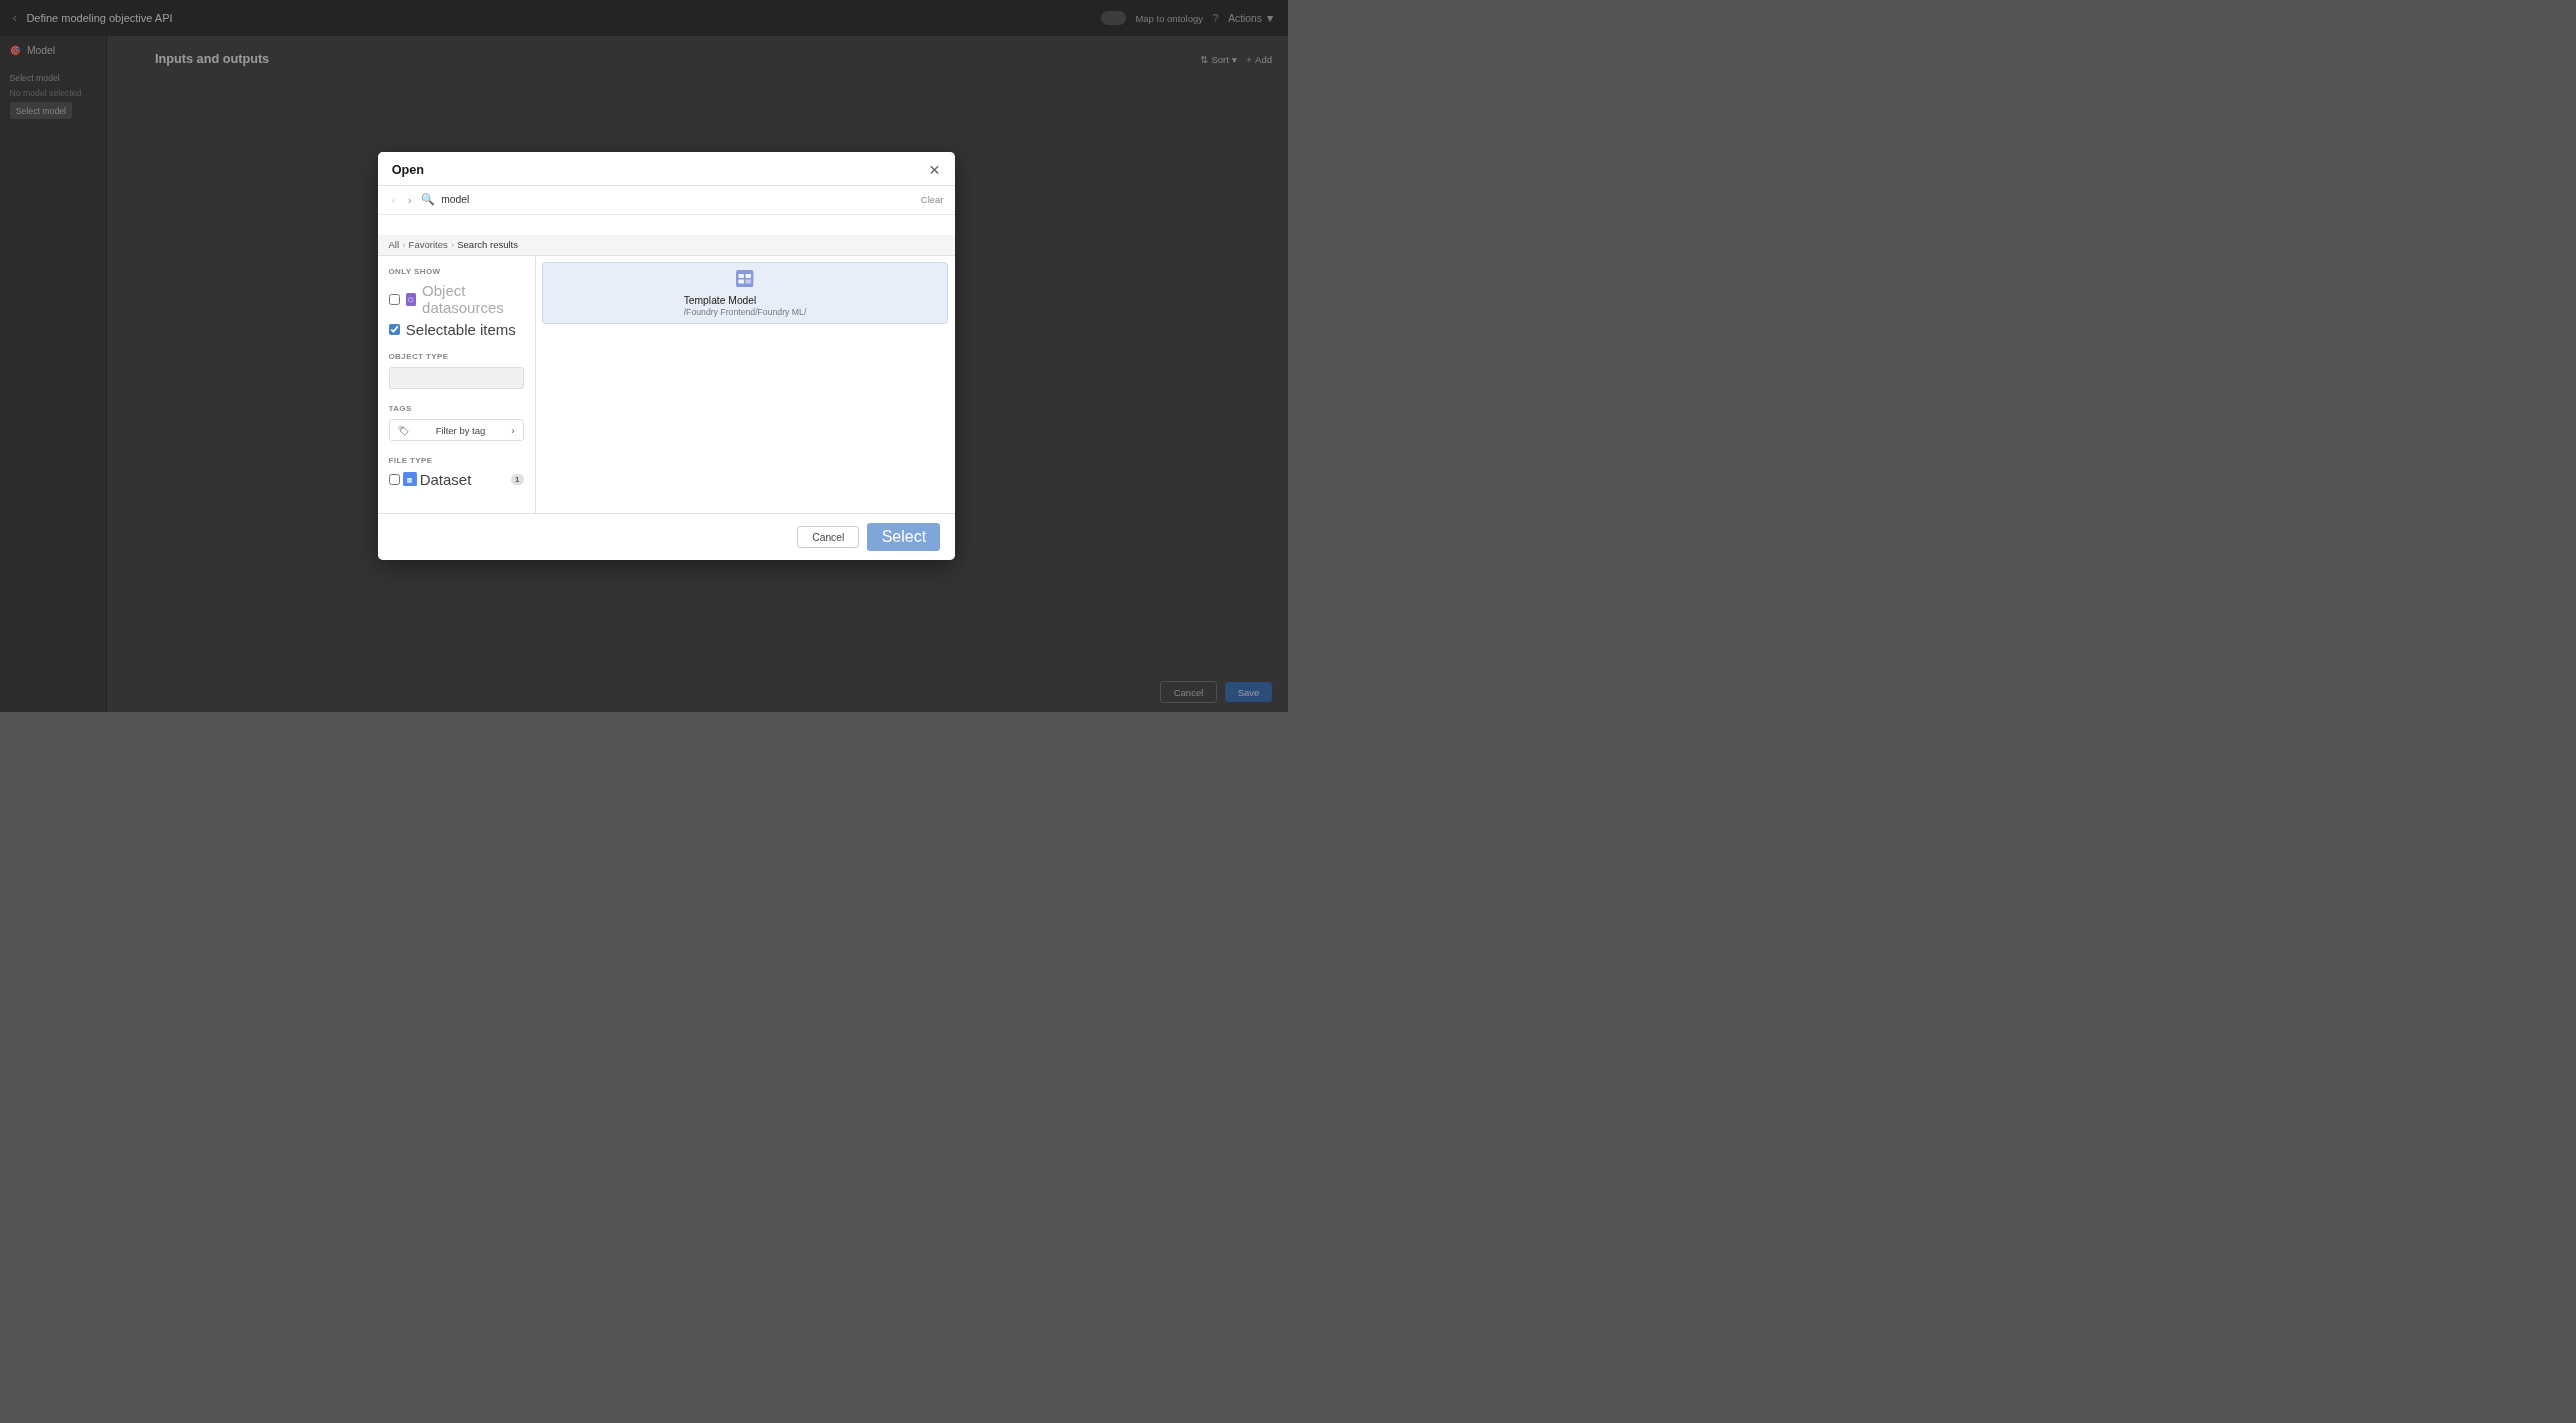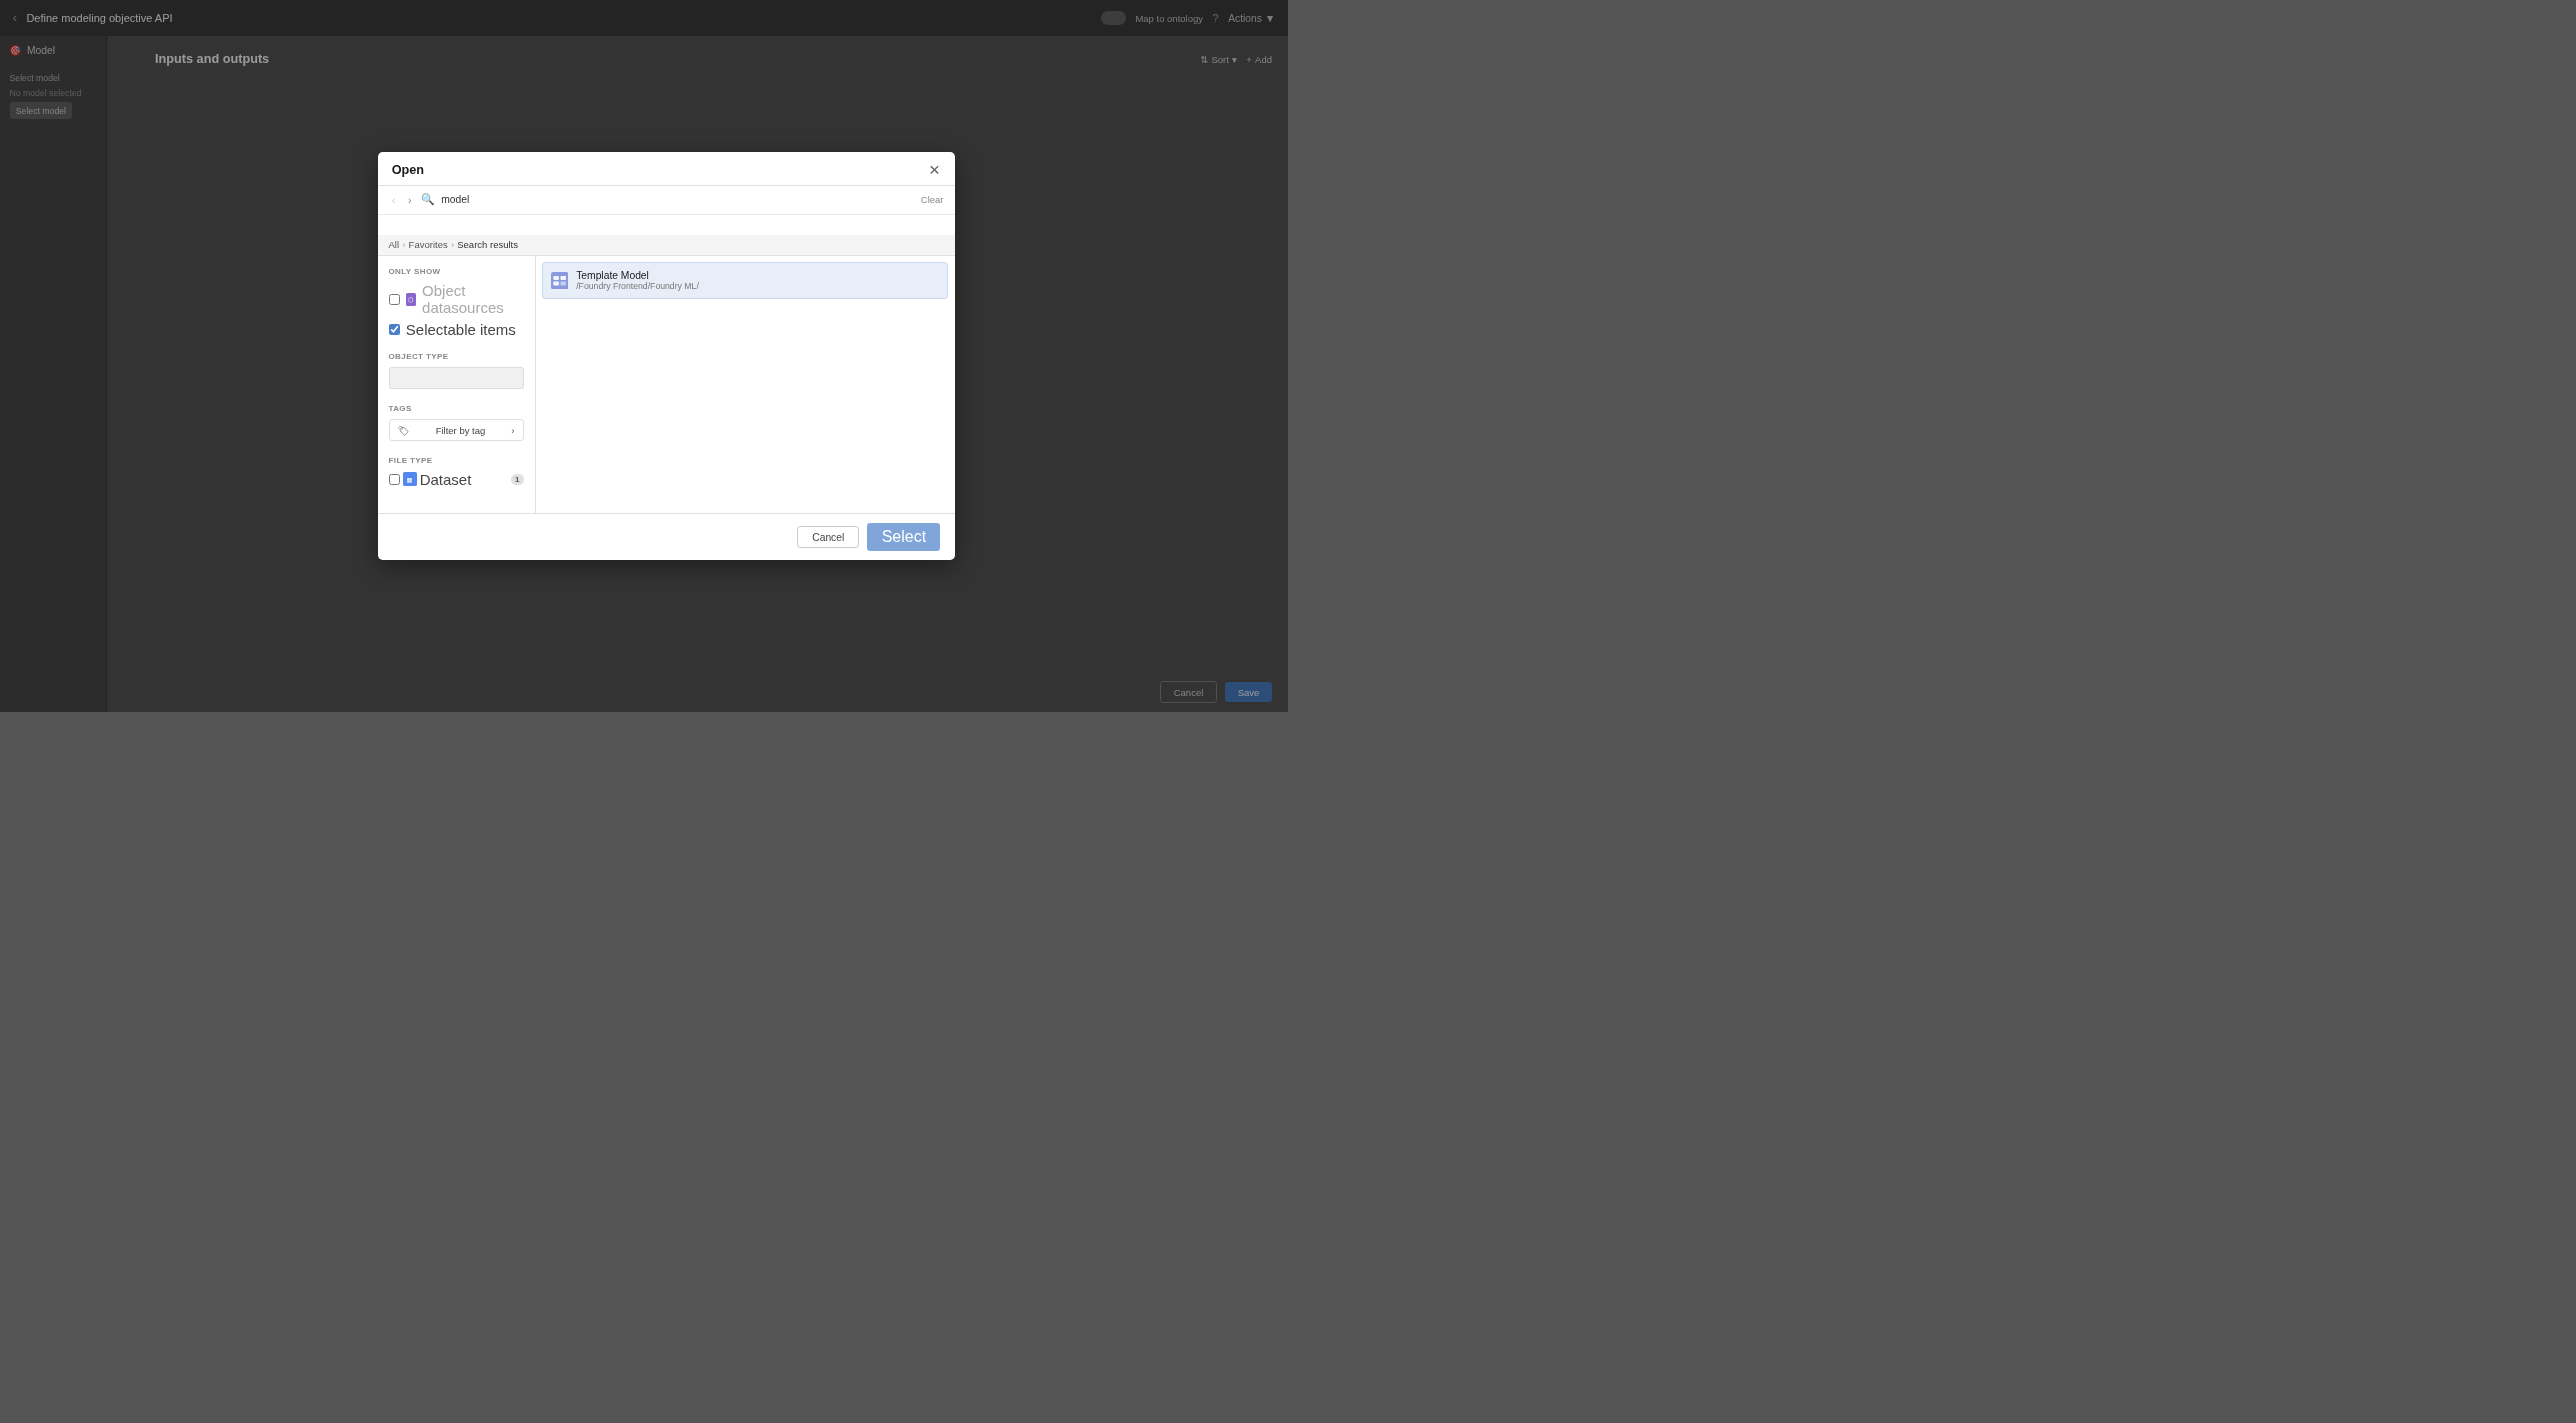--- a/index.html
+++ b/index.html
@@ -456,20 +456,21 @@
 
     .result-item {
       display: flex;
       align-items: center;
       gap: 8px;
       padding: 6.3px 8px;
       border-radius: 3.2px;
       cursor: pointer;
       background: #e8eef8;
       border: 0.8px solid #c8d8f0;
+      flex-direction: column;
     }
 
     .result-info {
       flex: 1;
     }
 
     .result-name {
       font-size: 10.3px;
       font-weight: 500;
       color: #1a1a1a;

